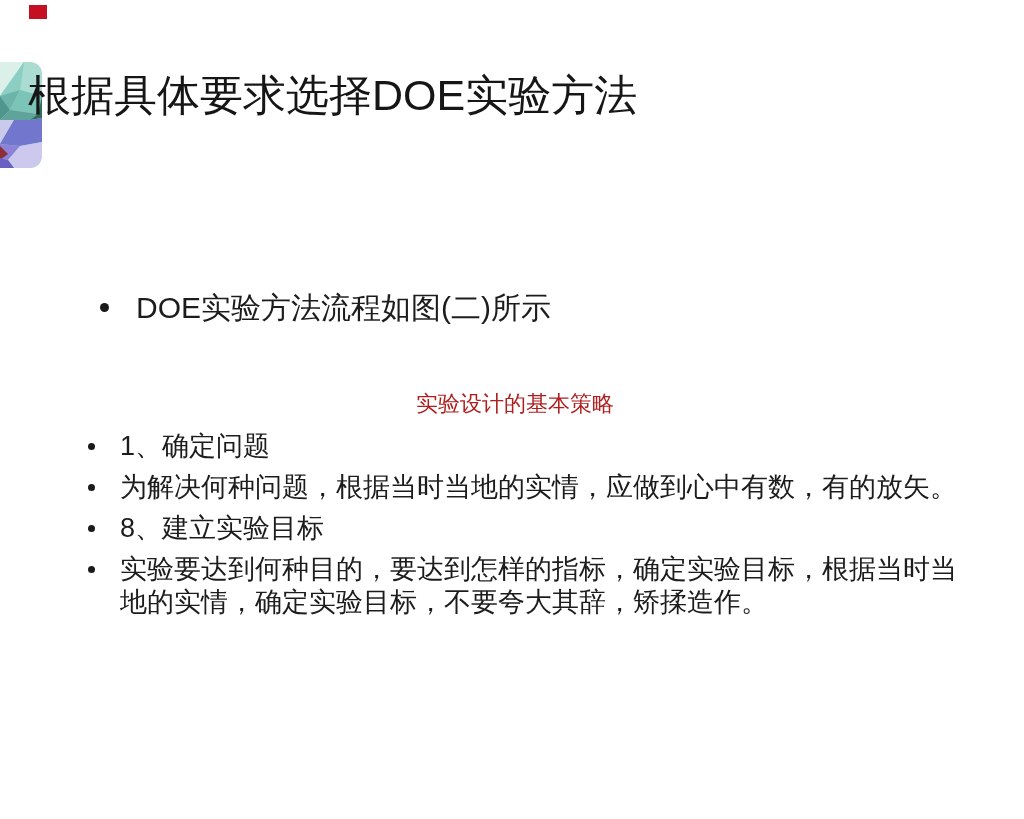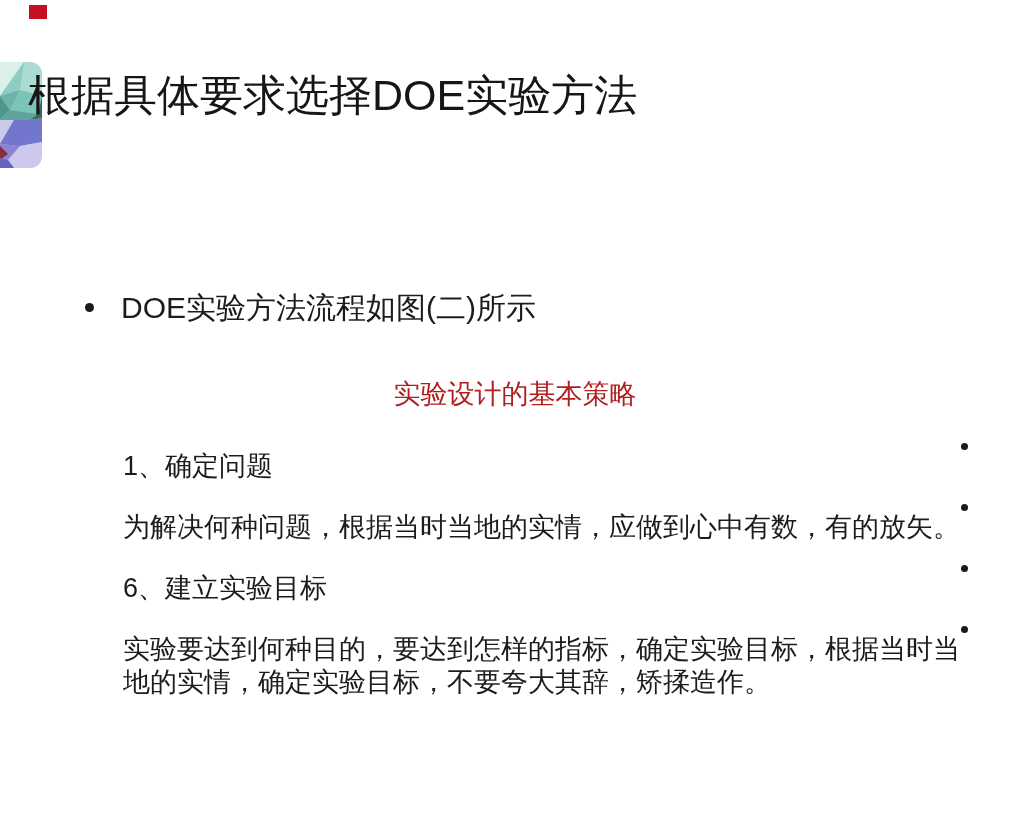--- a/index.html
+++ b/index.html
@@ -34,59 +34,58 @@
     width: 960px;
     font-size: 43px;
     line-height: 1.1;
     font-weight: 500;
     color: #161616;
     letter-spacing: 0px;
     white-space: nowrap;
   }
   .intro-row {
     position: absolute;
-    left: 85px; top: 290px;
+    left: 100px; top: 290px;
     width: 880px;
     display: flex;
     align-items: flex-start;
   }
   .intro-row .dot {
     width: 9px; height: 9px;
     border-radius: 50%;
     background: #1a1a1a;
     margin-top: 13px;
     flex: 0 0 9px;
   }
   .intro-row .intro-text {
     margin-left: 27px;
     font-size: 30px;
     line-height: 36px;
     color: #1c1c1c;
   }
   .section-heading {
     position: absolute;
-    left: 60px; top: 378px;
+    left: 60px; top: 388px;
     width: 910px;
     text-align: center;
-    font-size: 27px;
+    font-size: 22px;
     line-height: 32px;
     color: #b01f1f;
     font-weight: 500;
   }
   .bullet-list {
     position: absolute;
     left: 88px; top: 430px;
     width: 880px;
     list-style: none;
   }
   .bullet-list li {
     display: flex;
-    align-items: flex-end;
+    align-items: flex-start;
     margin-bottom: 8px;
-    flex-direction: column;
   }
   .bullet-list .dot {
     width: 7px; height: 7px;
     border-radius: 50%;
     background: #1a1a1a;
     margin-top: 13px;
     flex: 0 0 7px;
   }
   .bullet-list .item-text {
     margin-left: 25px;
@@ -141,21 +140,21 @@
     <li>
       <span class="dot"></span>
       <span class="item-text">1、确定问题</span>
     </li>
     <li>
       <span class="dot"></span>
       <span class="item-text">为解决何种问题，根据当时当地的实情，应做到心中有数，有的放矢。</span>
     </li>
     <li>
       <span class="dot"></span>
-      <span class="item-text">6、建立实验目标</span>
+      <span class="item-text">8、建立实验目标</span>
     </li>
     <li>
       <span class="dot"></span>
       <span class="item-text">实验要达到何种目的，要达到怎样的指标，确定实验目标，根据当时当地的实情，确定实验目标，不要夸大其辞，矫揉造作。</span>
     </li>
   </ul>
 
 </div>
 
 </body></html>

